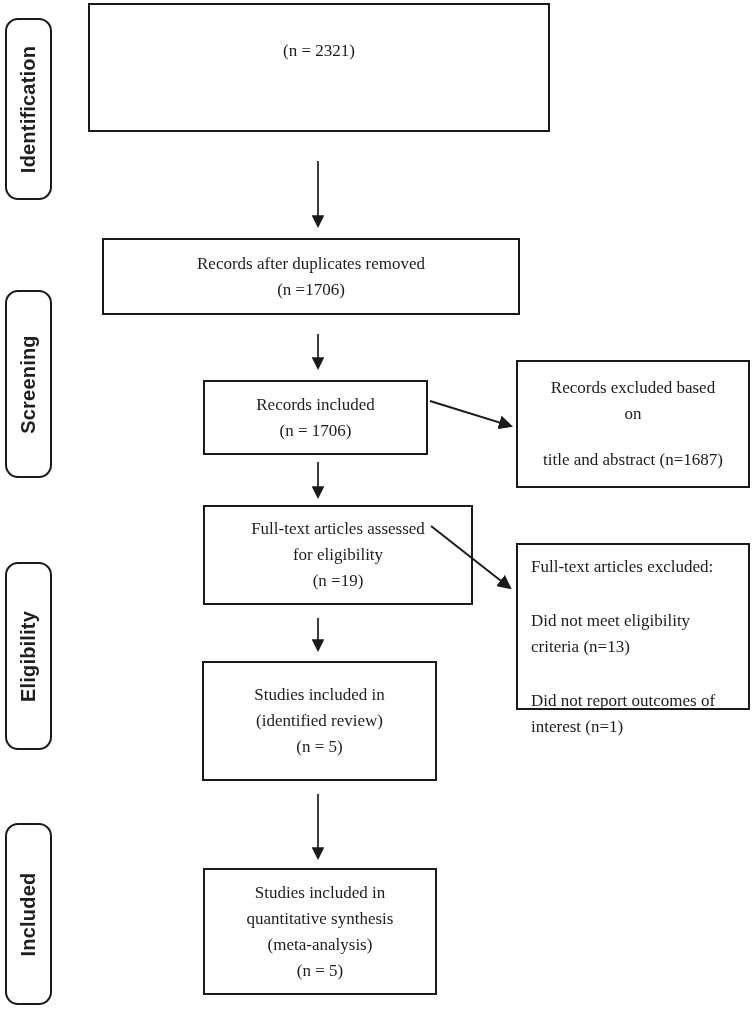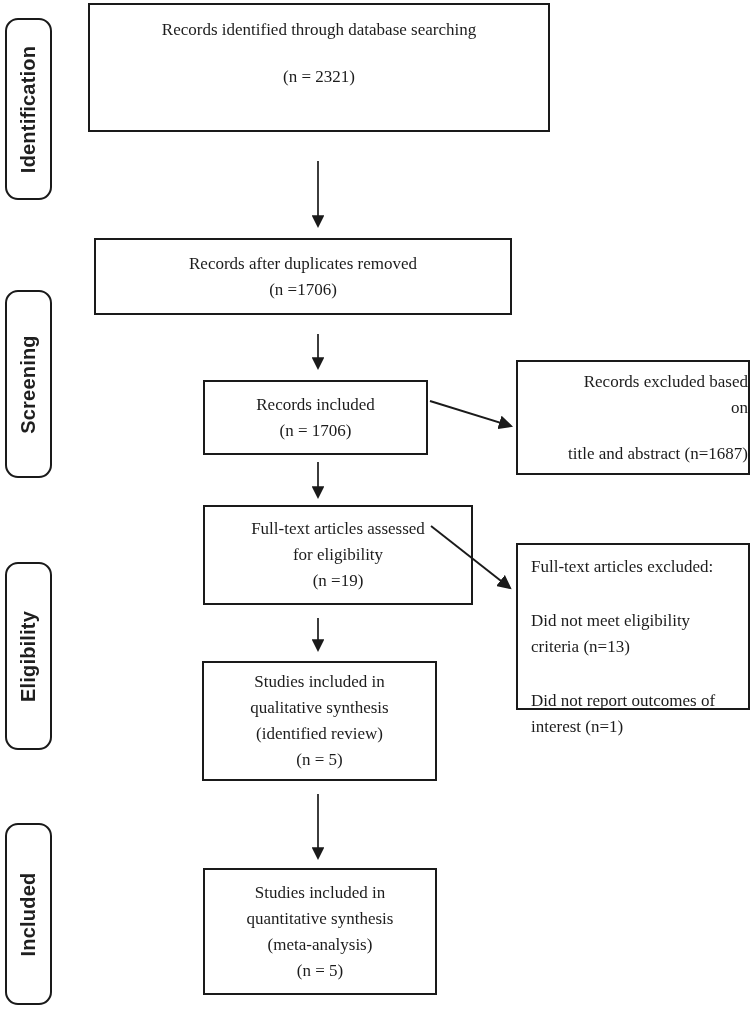--- a/index.html
+++ b/index.html
@@ -70,55 +70,53 @@
     <span>Screening</span>
   </div>
   <div class="stage" style="left:5px; top:562px; width:47px; height:188px;">
     <span>Eligibility</span>
   </div>
   <div class="stage" style="left:5px; top:823px; width:47px; height:182px;">
     <span>Included</span>
   </div>
 
   <div class="box pad-top" style="left:88px; top:3px; width:462px; height:129px;">
-    <div>Records identified through database searching</div>
     <div class="gap-lg">(n = 2321)</div>
   </div>
 
-  <div class="box center" style="left:94px; top:238px; width:418px; height:77px;">
+  <div class="box center" style="left:102px; top:238px; width:418px; height:77px;">
     <div>Records after duplicates removed</div>
     <div>(n =1706)</div>
   </div>
 
   <div class="box center" style="left:203px; top:380px; width:225px; height:75px;">
     <div>Records included</div>
     <div>(n = 1706)</div>
   </div>
 
-  <div class="box center" style="left:516px; top:360px; width:234px; height:115px;align-items:flex-end;">
+  <div class="box center" style="left:516px; top:360px; width:234px; height:128px;">
     <div>Records excluded based</div>
     <div>on</div>
     <div class="gap-md">title and abstract (n=1687)</div>
   </div>
 
   <div class="box center" style="left:203px; top:505px; width:270px; height:100px;">
     <div>Full-text articles assessed</div>
     <div>for eligibility</div>
     <div>(n =19)</div>
   </div>
 
   <div class="box left-text" style="left:516px; top:543px; width:234px; height:167px;">
     <div>Full-text articles excluded:</div>
     <div class="para">Did not meet eligibility criteria (n=13)</div>
     <div class="para">Did not report outcomes of interest (n=1)</div>
   </div>
 
   <div class="box center" style="left:202px; top:661px; width:235px; height:120px;">
     <div>Studies included in</div>
-    <div>qualitative synthesis</div>
     <div>(identified review)</div>
     <div>(n = 5)</div>
   </div>
 
   <div class="box center" style="left:203px; top:868px; width:234px; height:127px;">
     <div>Studies included in</div>
     <div>quantitative synthesis</div>
     <div>(meta-analysis)</div>
     <div>(n = 5)</div>
   </div>

